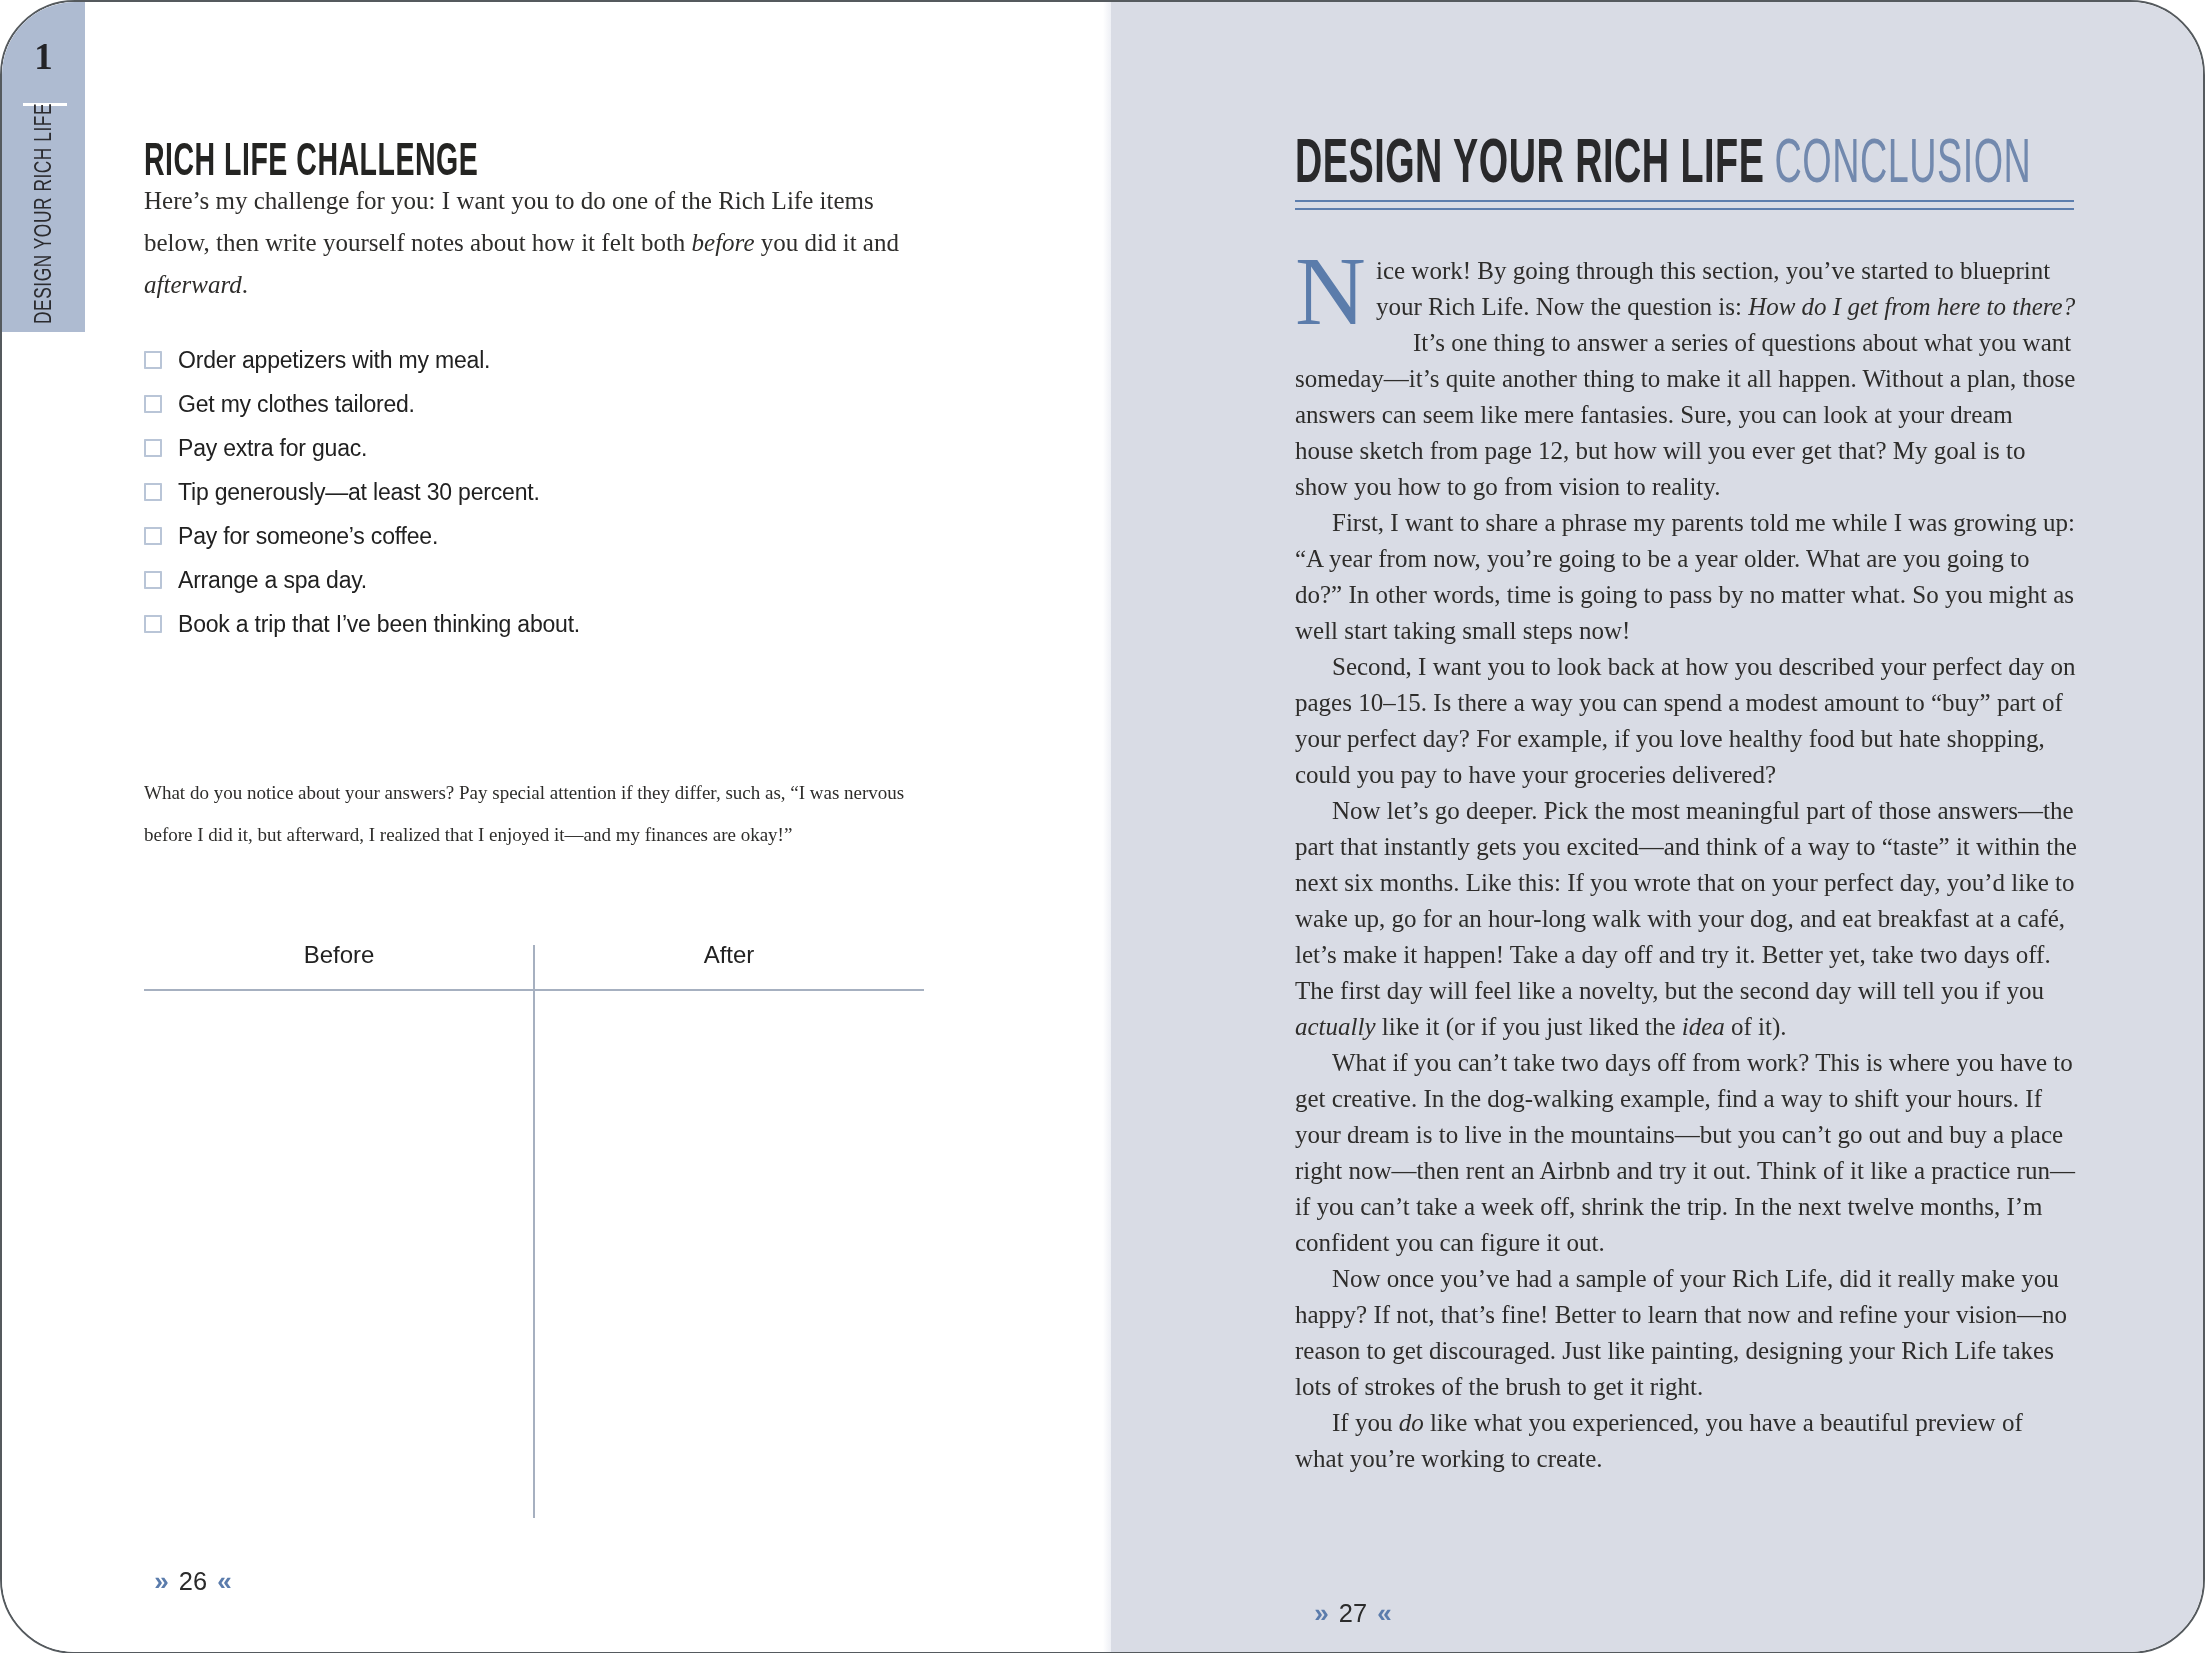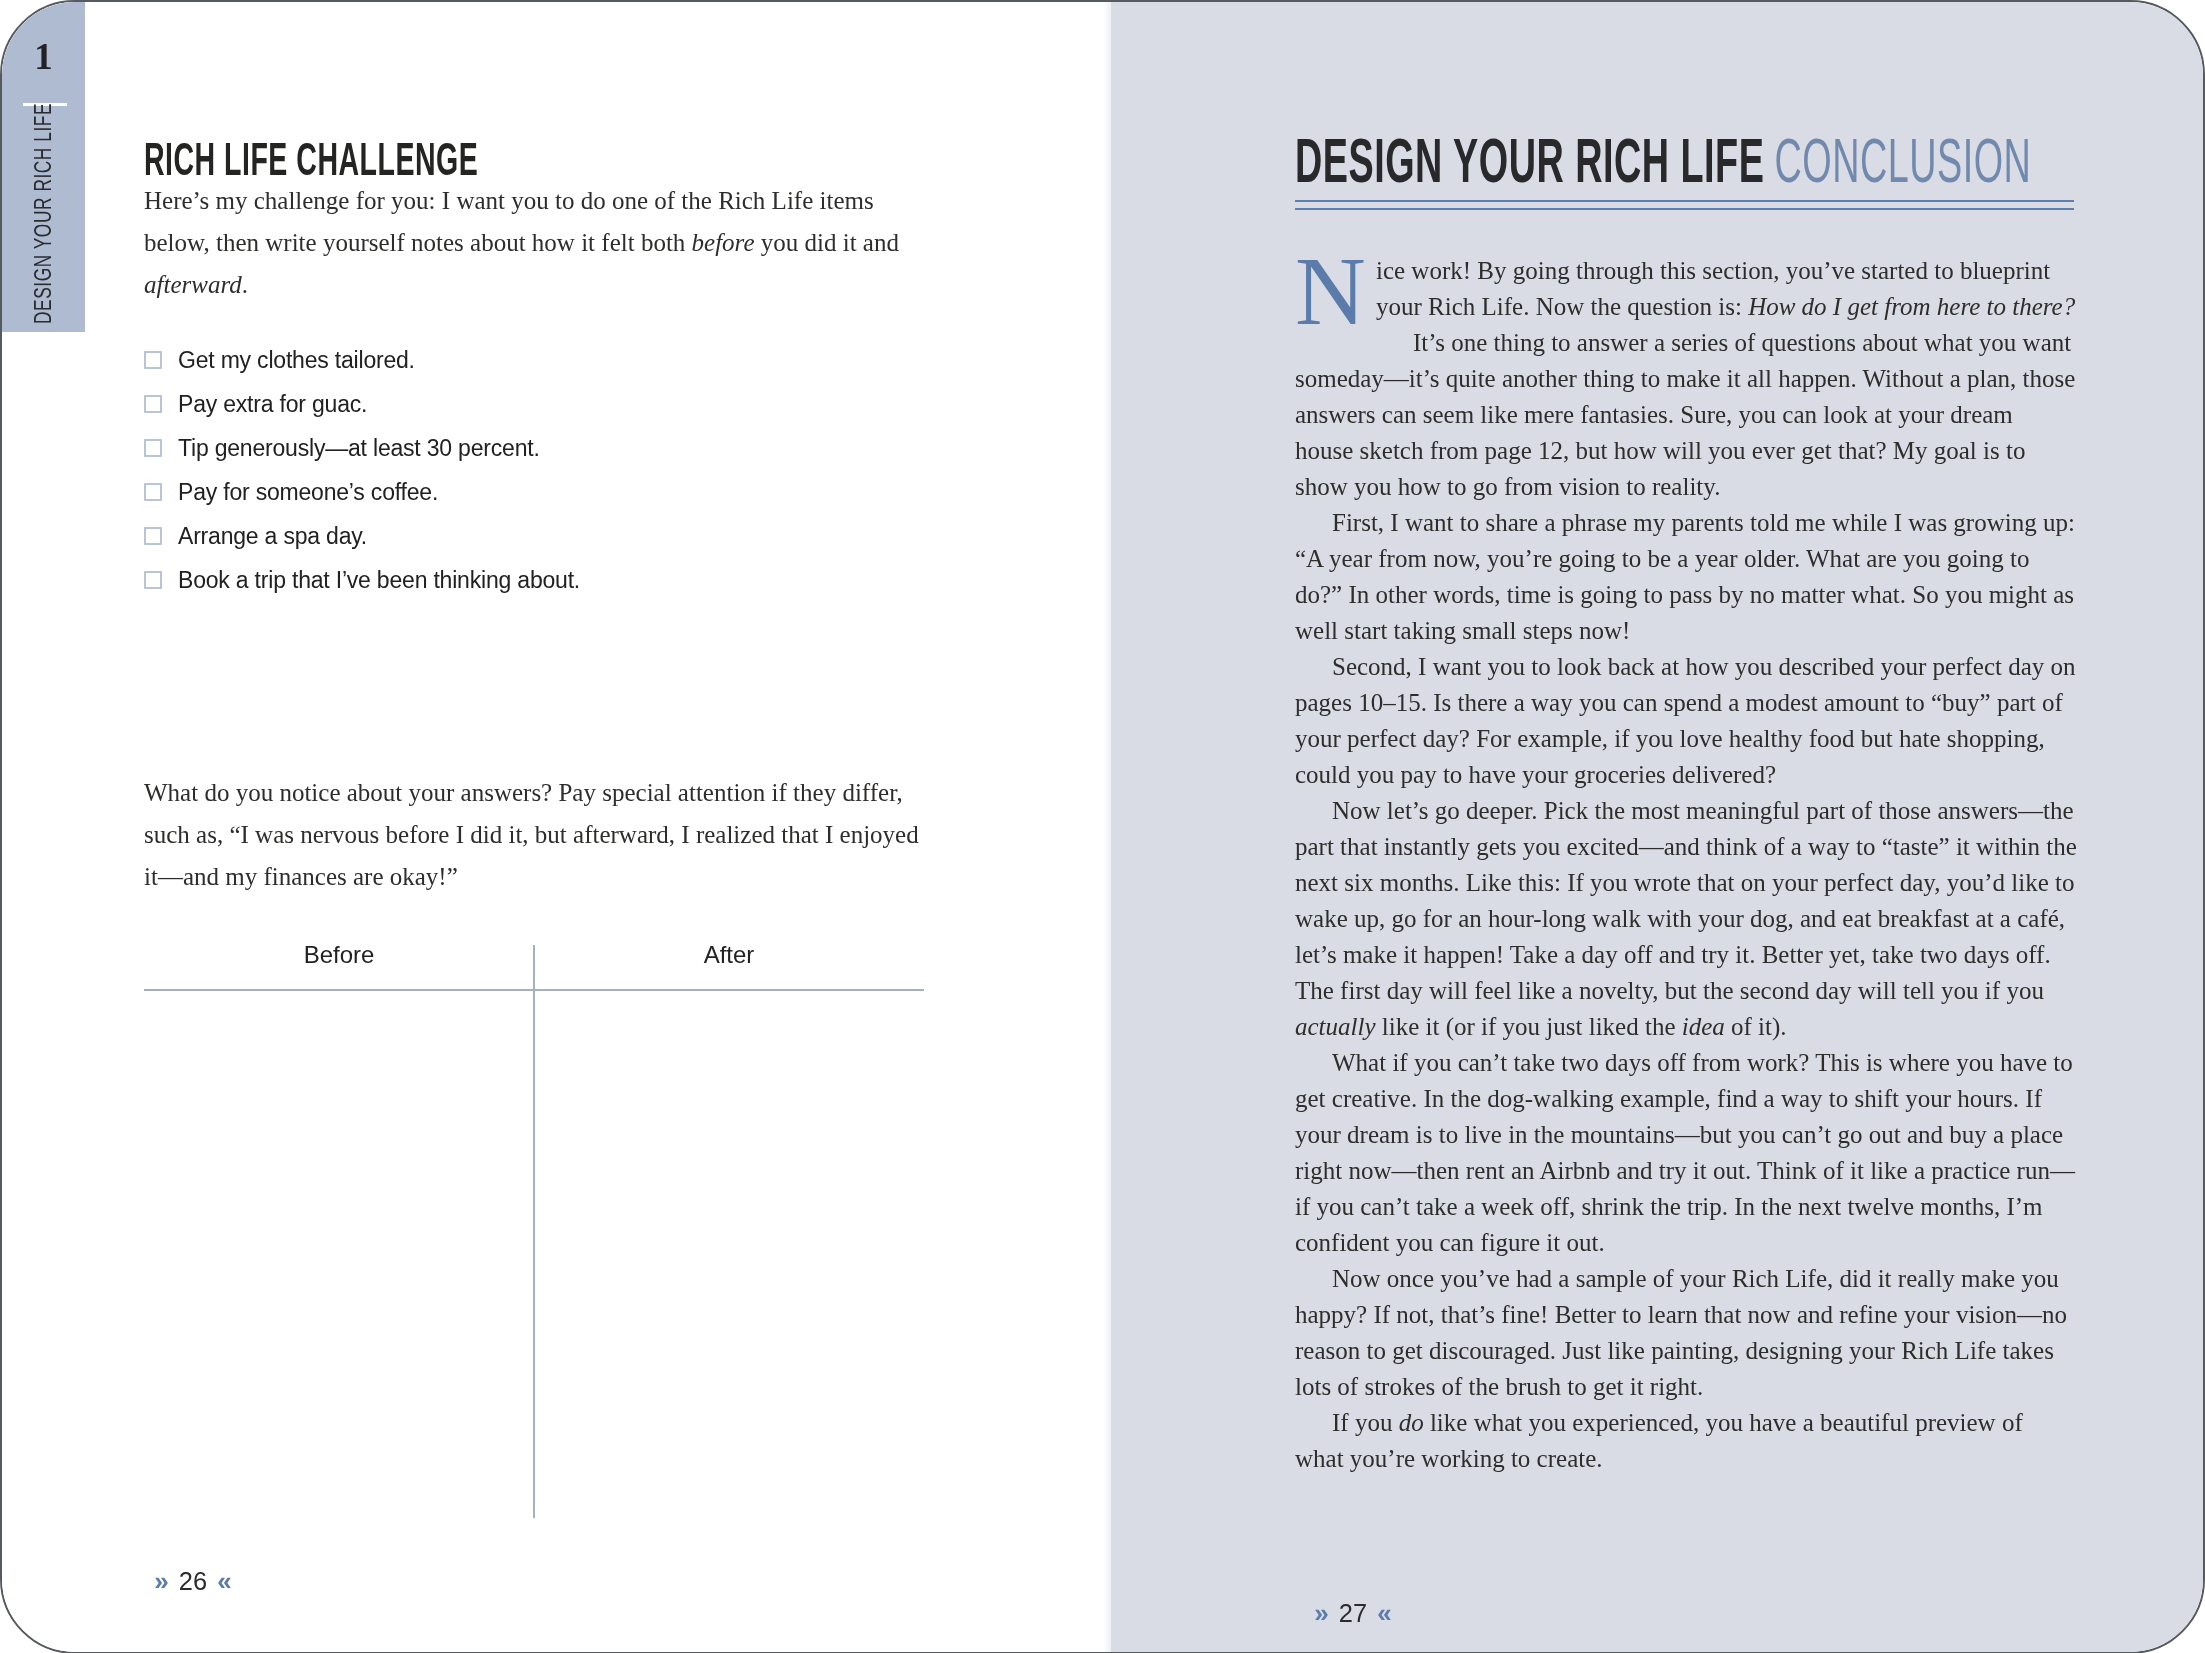--- a/index.html
+++ b/index.html
@@ -23,21 +23,21 @@
     transform:scaleX(0.62); transform-origin:left center;
     font:700 46px/1 "Liberation Sans", sans-serif; letter-spacing:0.8px; color:#242422;}
   .lp-intro{position:absolute; left:142px; top:178px; width:789px;
     font-size:25px; line-height:42px;}
   .checklist{position:absolute; left:142px; top:336px; margin:0; padding:0; list-style:none;}
   .check-item{display:flex; align-items:center; height:44px;}
   .checkbox{width:18px; height:18px; box-sizing:border-box; border:2.5px solid #b9c5d7;
     border-radius:0.8px; margin-right:16px; flex:0 0 auto;}
   .check-label{font:400 23px/1 "Liberation Sans", sans-serif; letter-spacing:-0.2px; color:#212121;}
   .lp-notice{position:absolute; left:142px; top:770px; width:793px;
-    font-size:25px; line-height:42px;}
+    font-size:19px; line-height:42px;}
   .worksheet-table{position:absolute; left:142px; top:936px; width:780px; height:580px;}
   .tbl-headers{display:flex;}
   .tbl-th{flex:1; text-align:center; font:400 24px/34px "Liberation Sans", sans-serif; color:#222222;}
   .tbl-hrule{position:absolute; top:51px; left:0; width:780px; height:1.7px; background:#a6b0c0;}
   .tbl-vrule{position:absolute; top:6.8px; left:389px; width:1.7px; height:573px; background:#a6b0c0;}
   .tbl-cell{position:absolute; top:53px; height:528px; width:388px;}
   .tbl-cell.after{left:392px;}
   .page-num{position:absolute; top:1566px; width:780px; text-align:left;
     font:400 25.4px/1 "Liberation Sans", sans-serif; color:#2b2b2b;}
   .page-num.left{left:142px;}
@@ -70,20 +70,24 @@
       <div class="tab-number">1</div>
       <div class="tab-rule"></div>
       <div class="tab-label">DESIGN YOUR RICH LIFE</div>
     </div>
 
     <div class="lp-heading">RICH LIFE CHALLENGE</div>
 
     <div class="lp-intro"><span>Here’s my challenge for you: I want you to do one of the Rich Life items below, then write yourself notes about how it felt both </span><em>before</em><span> you did it and </span><em>afterward</em><span>.</span></div>
 
     <ul class="checklist">
+      <li class="check-item">
+        <span class="checkbox"></span>
+        <span class="check-label">Order appetizers with my meal.</span>
+      </li>
       <li class="check-item">
         <span class="checkbox"></span>
         <span class="check-label">Get my clothes tailored.</span>
       </li>
       <li class="check-item">
         <span class="checkbox"></span>
         <span class="check-label">Pay extra for guac.</span>
       </li>
       <li class="check-item">
         <span class="checkbox"></span>

